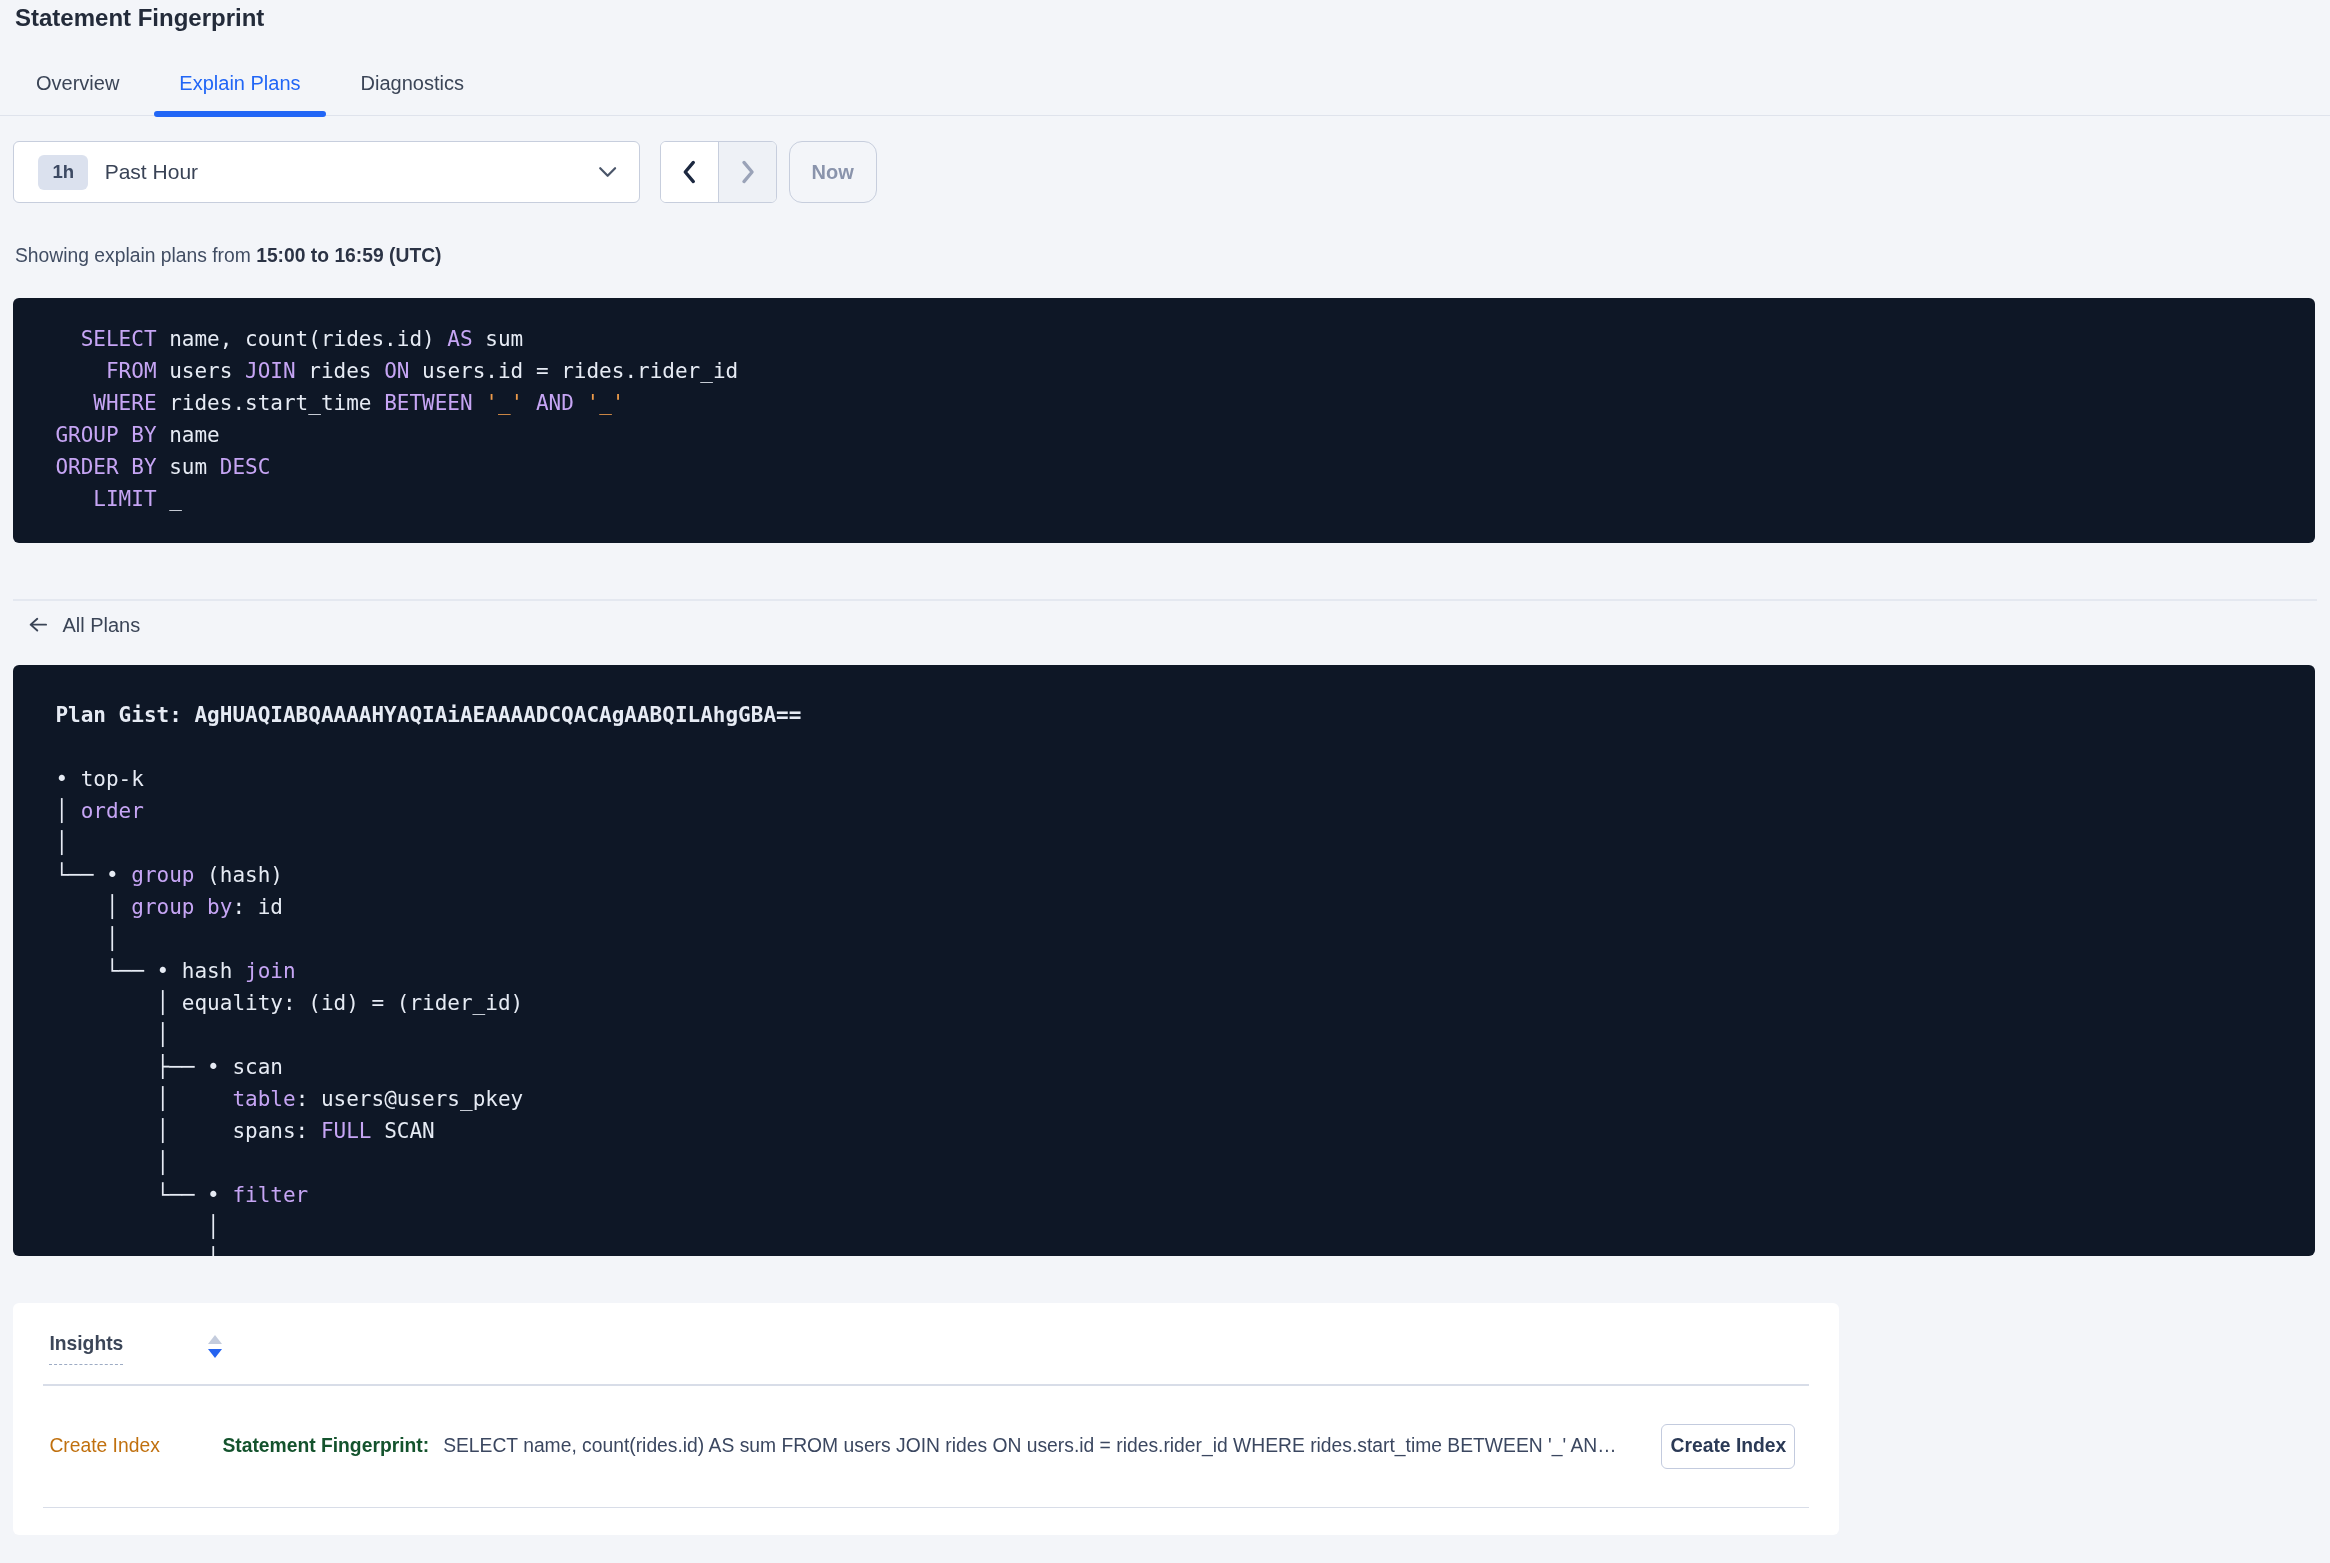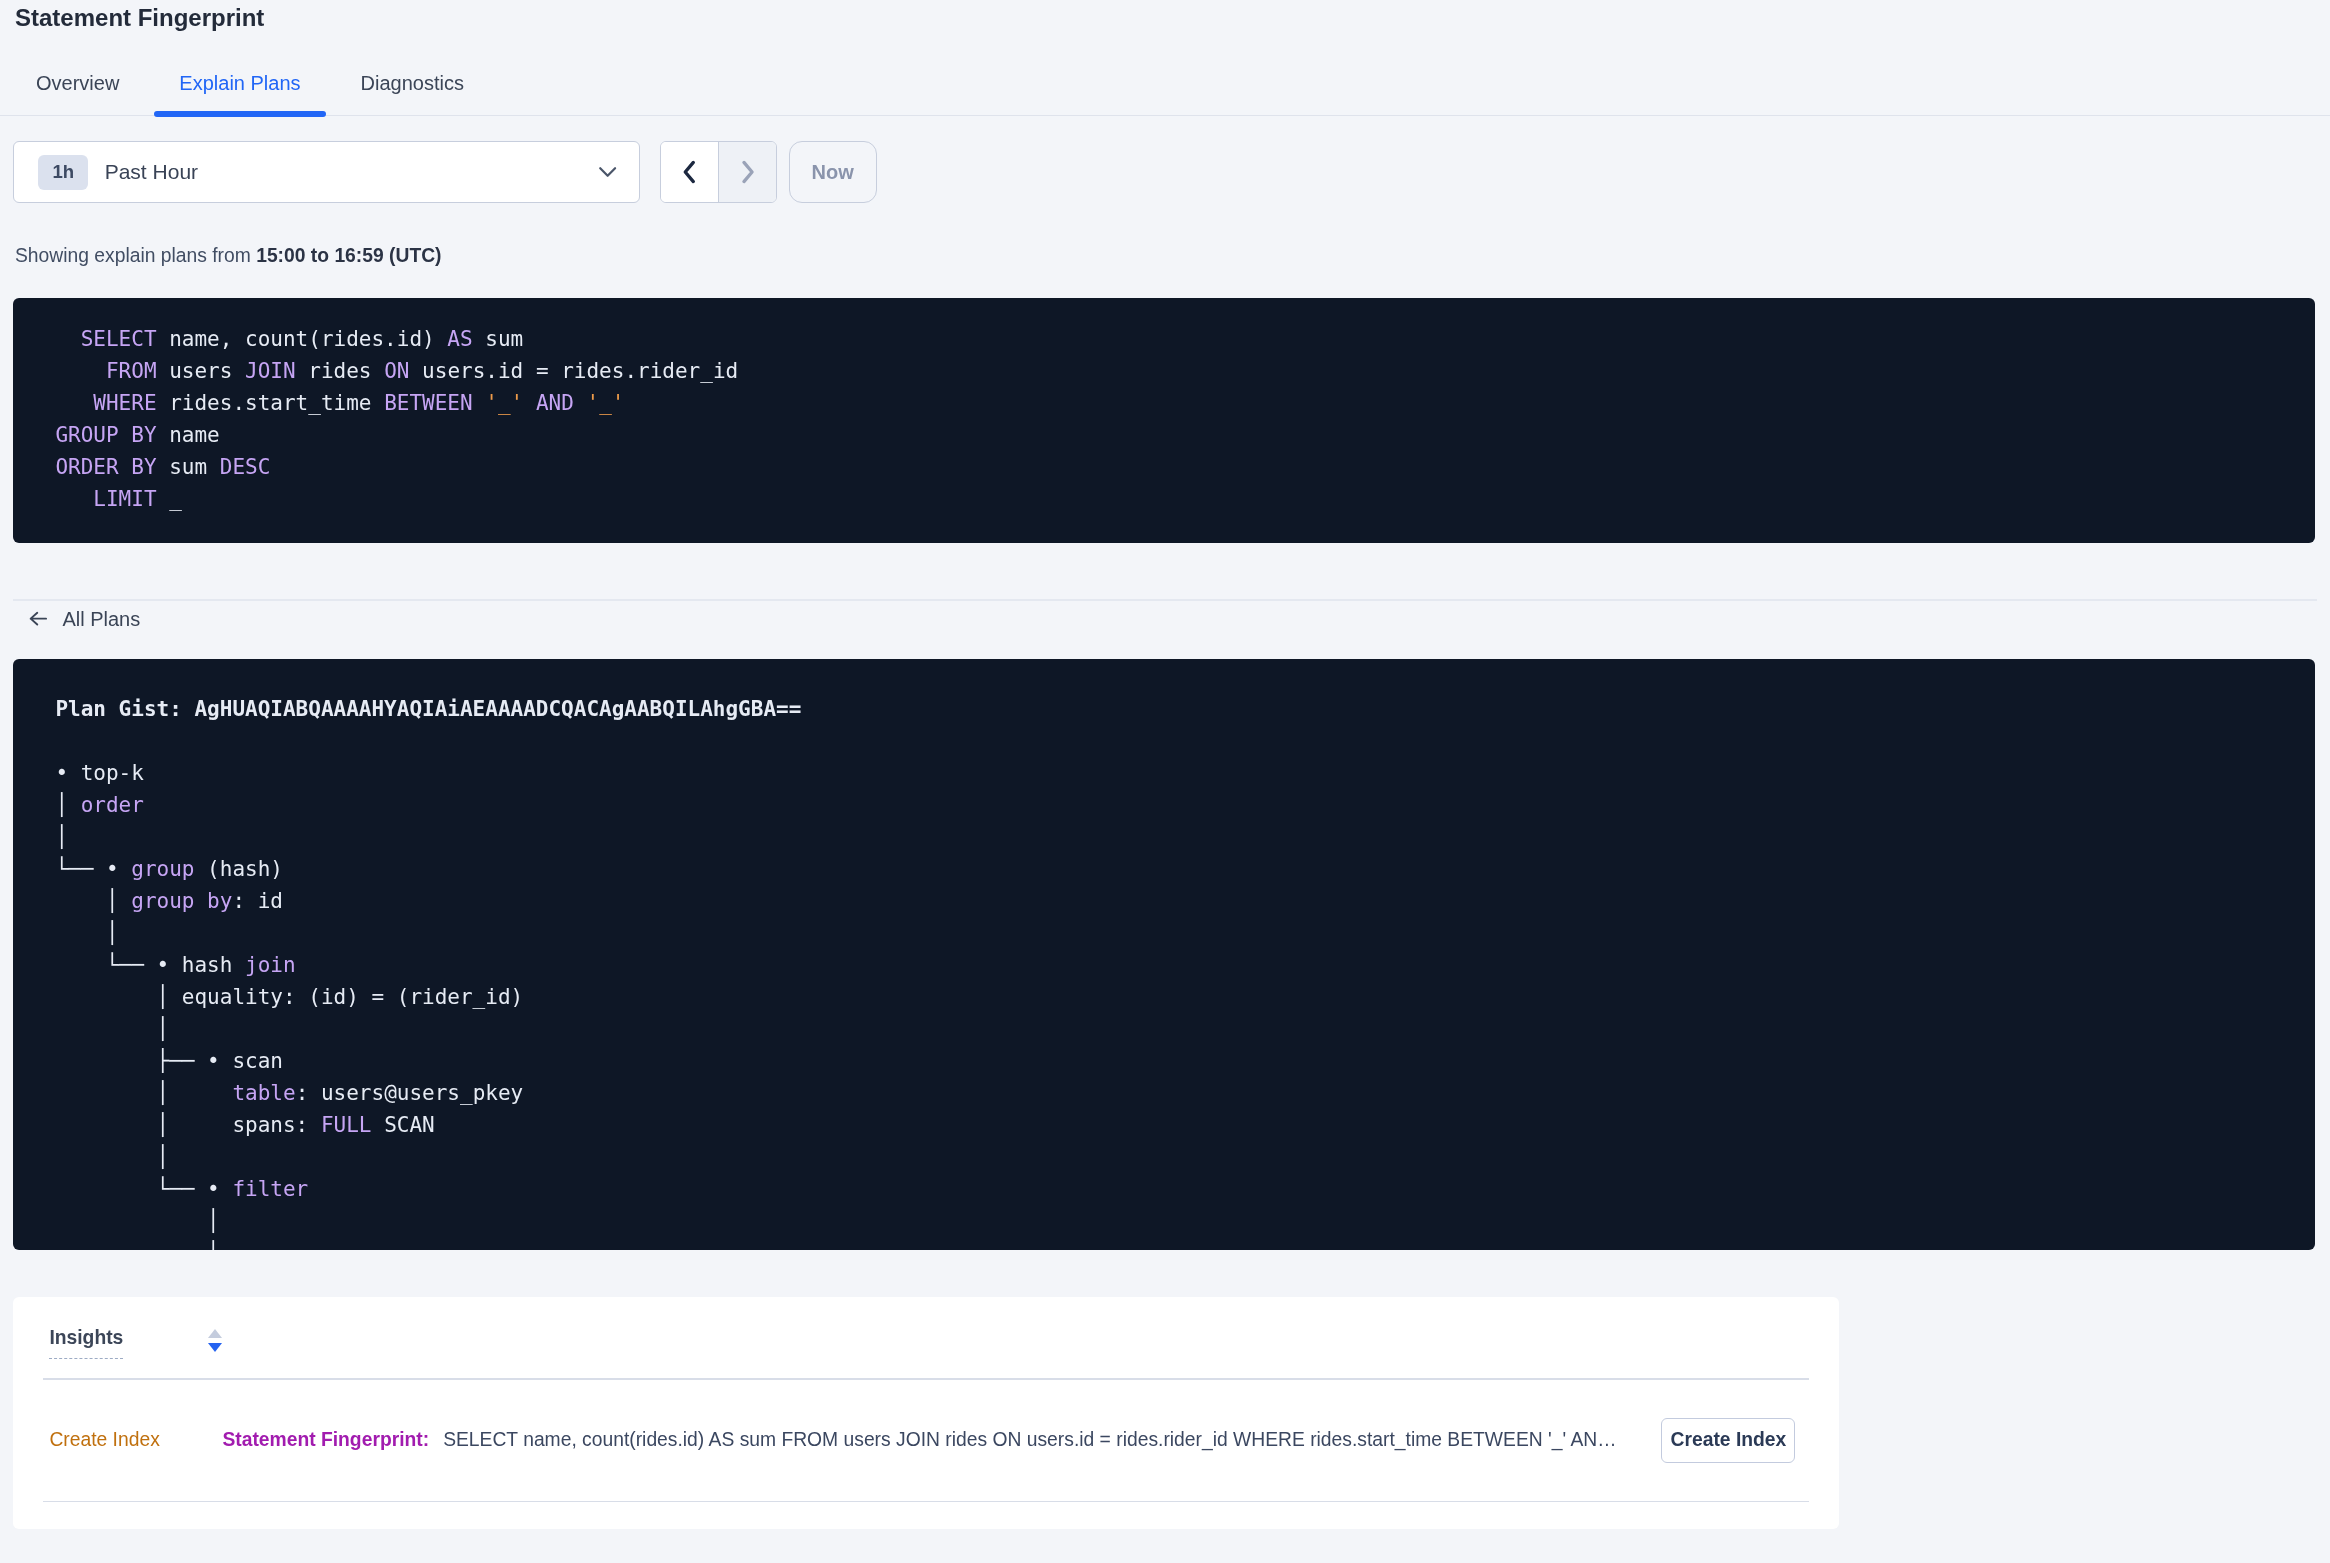--- a/index.html
+++ b/index.html
@@ -72,21 +72,21 @@
     font-size:21px;line-height:32px;white-space:pre;color:var(--code-plain,#e6ebf4);
   }
   .code-line{height:32px;}
   .tk-pl{color:var(--code-plain,#e6ebf4);}
   .tk-kw{color:var(--code-keyword,#c6a5f4);}
   .tk-lit{color:var(--code-literal,#ed9b4a);}
   .tk-b{color:var(--code-plain,#e6ebf4);font-weight:700;}
   
   .section-divider{height:1.5px;background:#e4e8f0;margin:56px 13.4px 0 13.4px;}
   .all-plans{
-    margin:6px 0 0 27px;display:inline-flex;align-items:center;gap:13.4px;
+    margin:12px 0 0 27px;display:inline-flex;align-items:center;gap:13.4px;
     font-size:20px;line-height:24px;color:#3a4456;cursor:pointer;
   }
   
   .insights-card{
     margin:47px 0 0 13.4px;width:1826px;height:232px;background:#fff;border-radius:6px;
   }
   .card-header{display:flex;align-items:center;padding:30px 44px 0 36px;}
   .col-insights{width:173px;display:flex;align-items:center;}
   .col-details{flex:1;margin-right:179px;display:flex;align-items:center;justify-content:space-between;}
   .col-label{
@@ -100,21 +100,21 @@
   .caret.down{border-top:9px solid #c4ccdd;}
   .caret.down.active{border-top-color:#2563f0;}
   .card-divider{height:1.5px;background:#d8dde8;margin:19.3px 30px 0 30px;}
   .card-divider.bottom{margin-top:0;}
   .insight-row{display:flex;align-items:center;padding:0 44px 0 36px;height:121px;}
   .insight-cell{width:173px;flex-shrink:0;}
   .insight-link{font-size:19.3px;color:var(--insight-link,#c0700e);cursor:pointer;}
   .details-cell{flex:1;min-width:0;margin-right:33px;font-size:19.3px;line-height:22px;color:#3b4760;}
   .detail-line{white-space:nowrap;overflow:hidden;text-overflow:ellipsis;}
   .detail-line + .detail-line{margin-top:15.6px;}
-  .detail-line strong{color:#a21caf;font-weight:700;margin-right:14px;}
+  .detail-line strong{color:#14532d;font-weight:700;margin-right:14px;}
   .action-btn{
     width:134px;height:45px;border:1.5px solid #c3cbde;border-radius:6px;background:#fff;
     font-size:19.3px;font-weight:700;color:#2b3a56;flex-shrink:0;
     display:flex;align-items:center;justify-content:center;cursor:pointer;
     font-family:"Liberation Sans",sans-serif;
   }
   svg{display:block;}
 </style>
 <title>Statement Fingerprint</title></head>
 <body>

